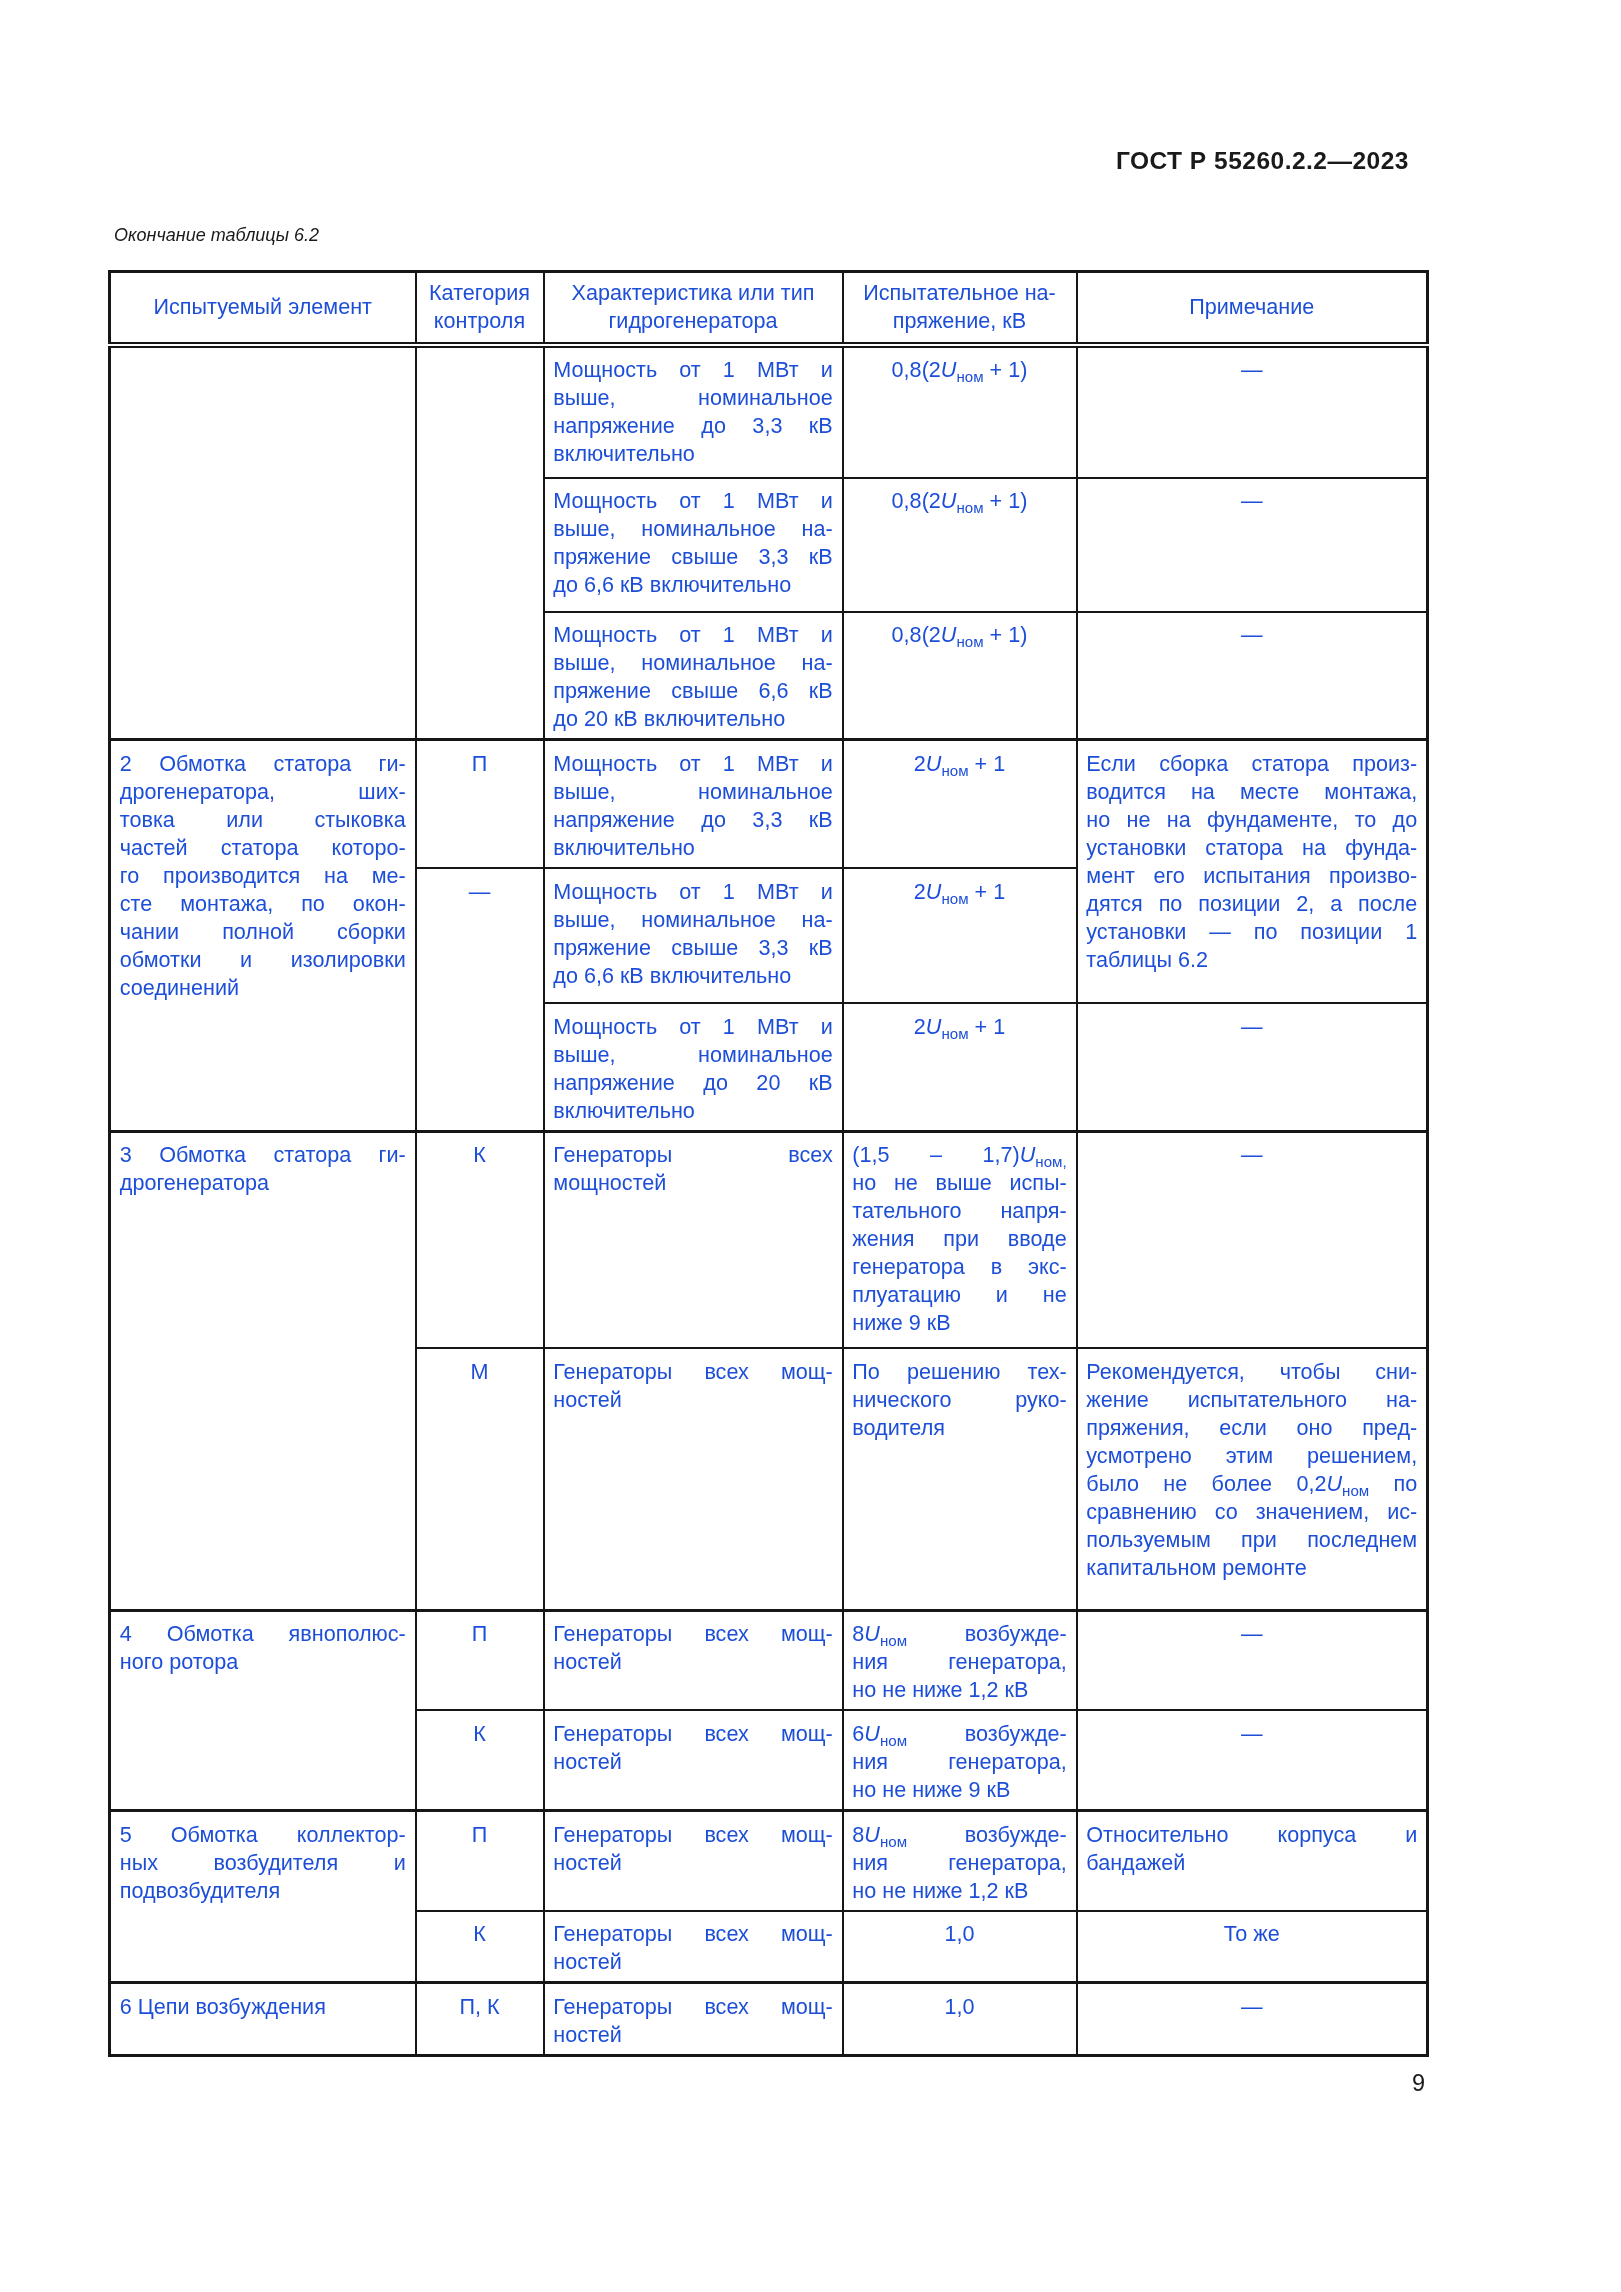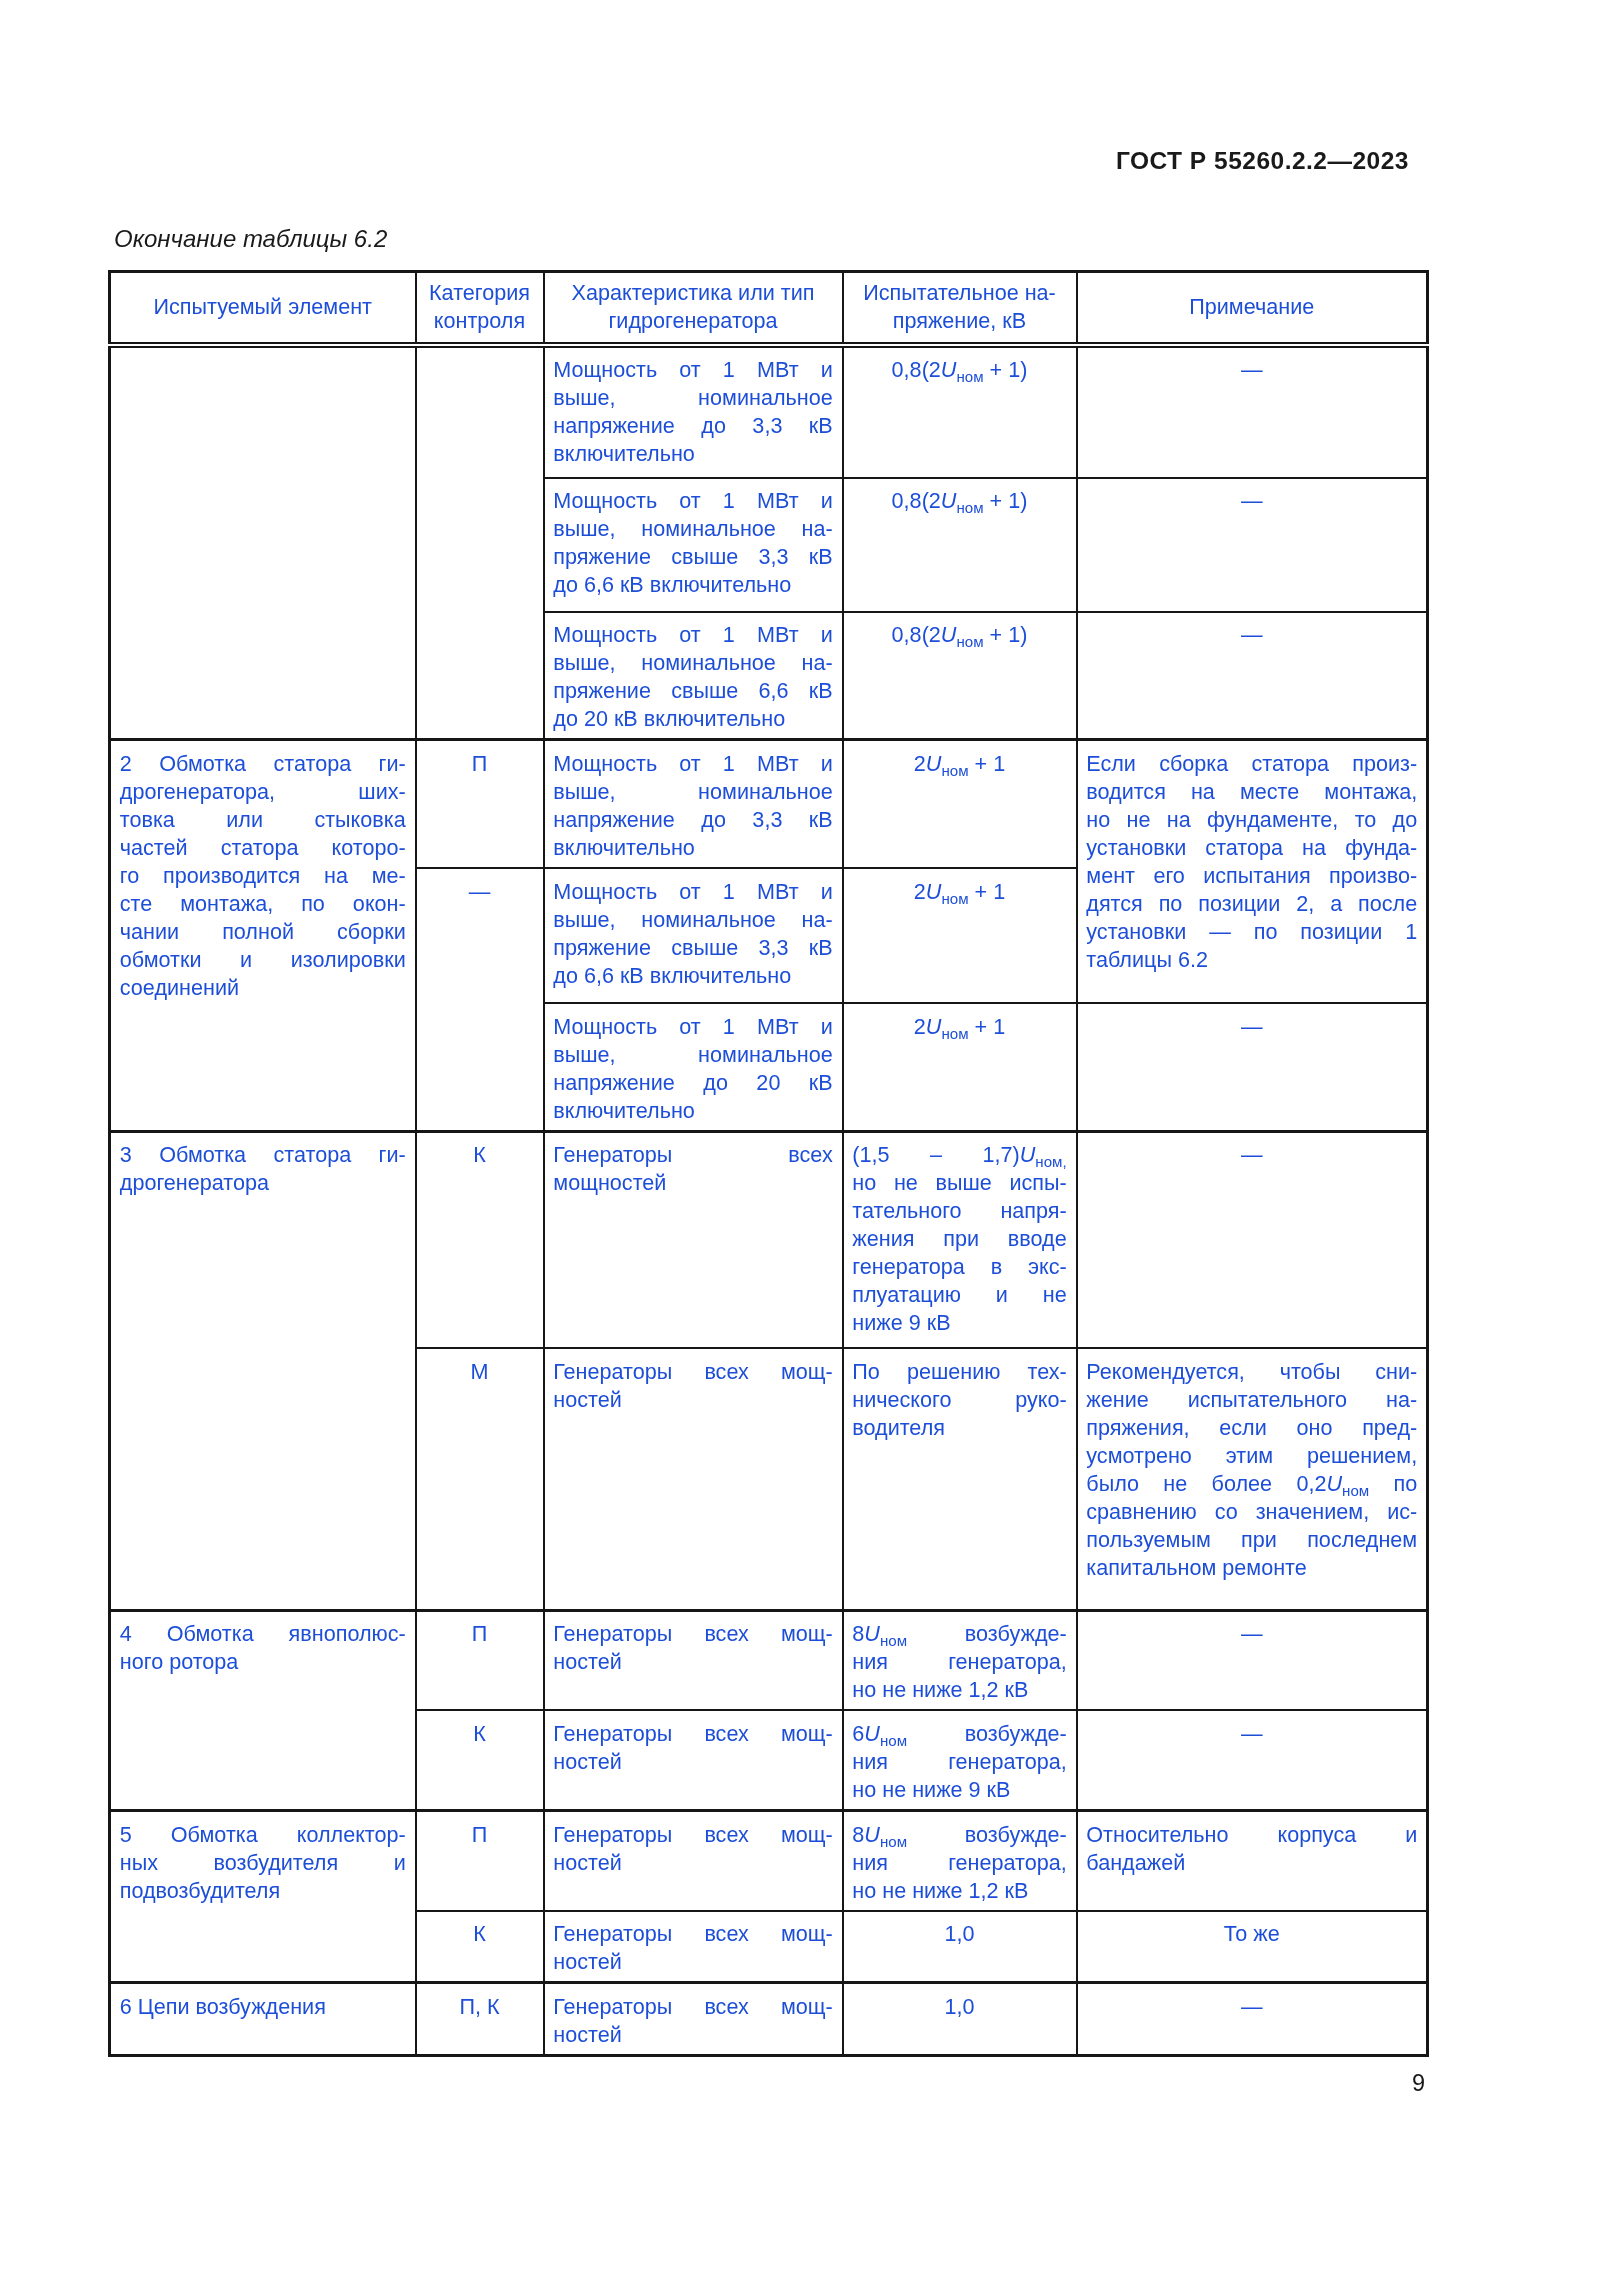--- a/index.html
+++ b/index.html
@@ -18,21 +18,21 @@
     right: 212px;
     font-size: 24.5px;
     font-weight: bold;
     letter-spacing: 0.5px;
     text-align: center;
   }
   .table-caption {
     position: absolute;
     top: 225px;
     left: 114px;
-    font-size: 24px;
+    font-size: 18px;
     font-style: italic;
   }
   table.gost-table {
     position: absolute;
     left: 108px;
     top: 270px;
     width: 1318px;
     border-collapse: collapse;
     table-layout: fixed;
     font-size: 21.6px;

